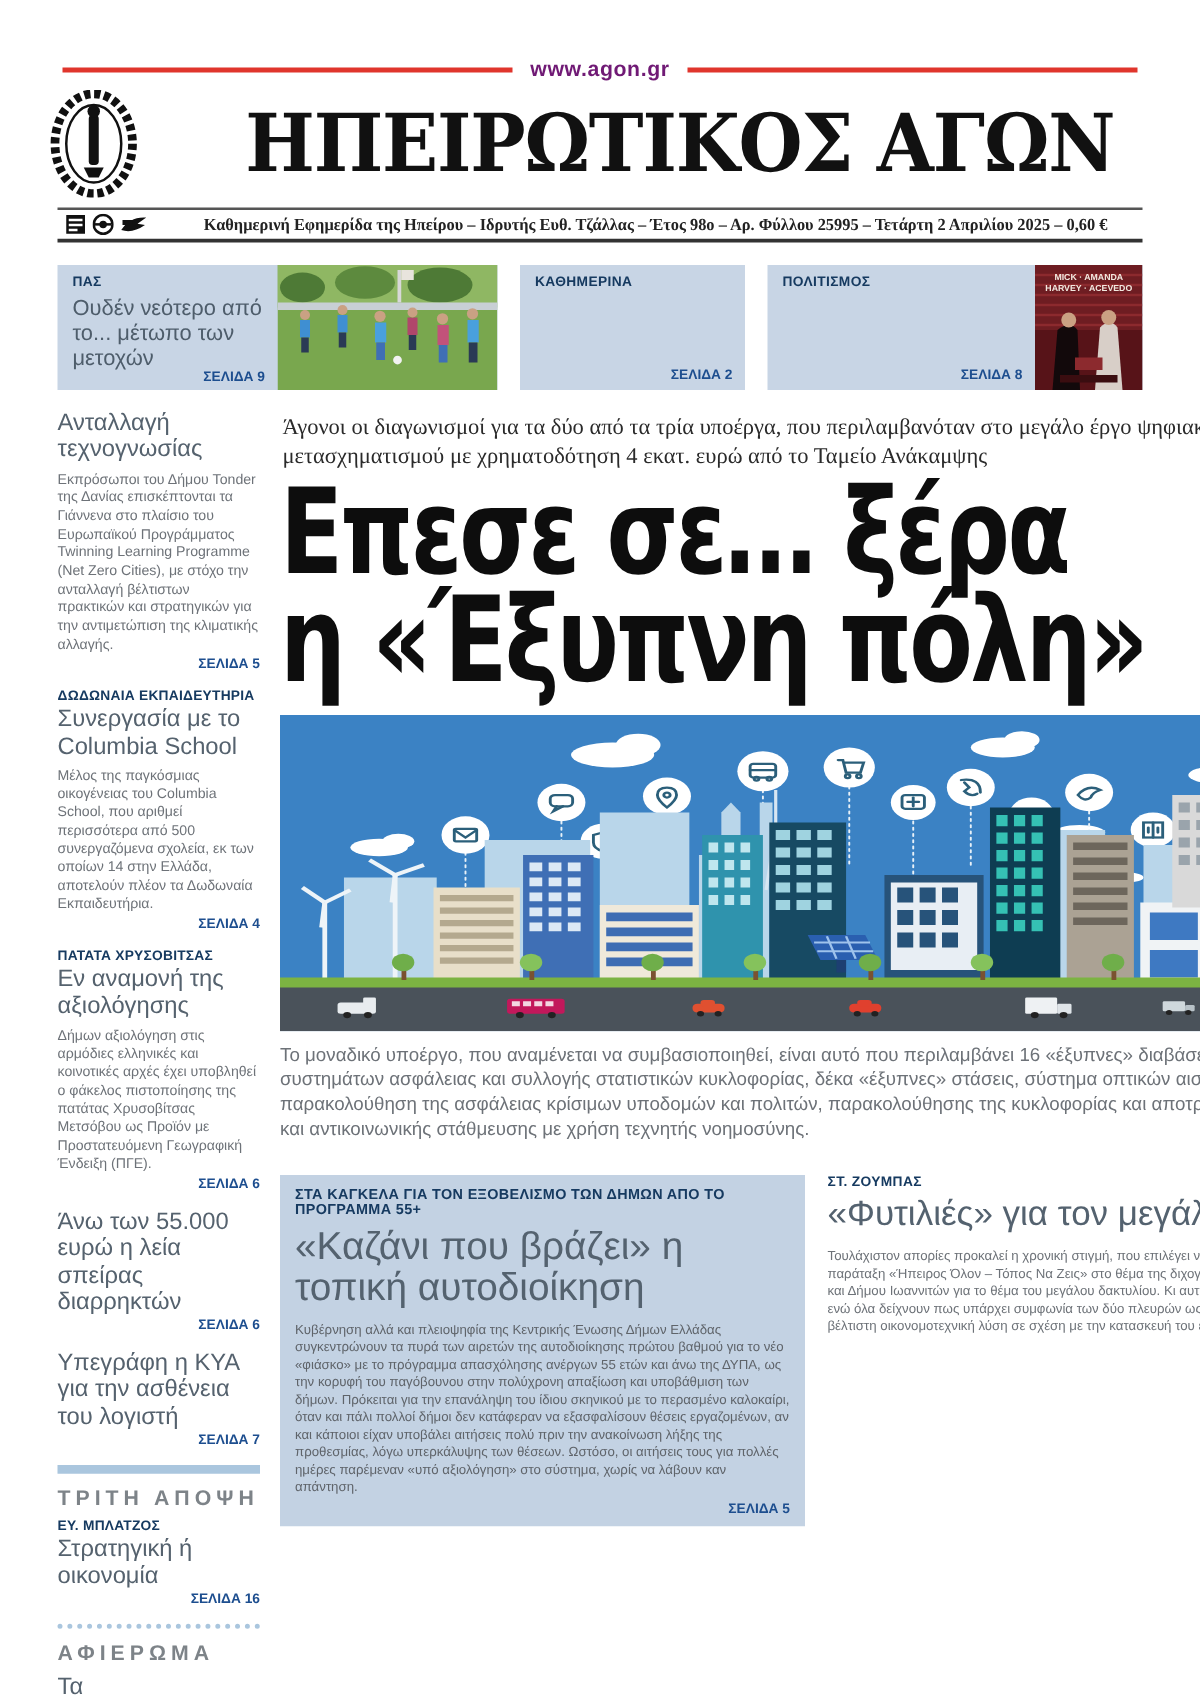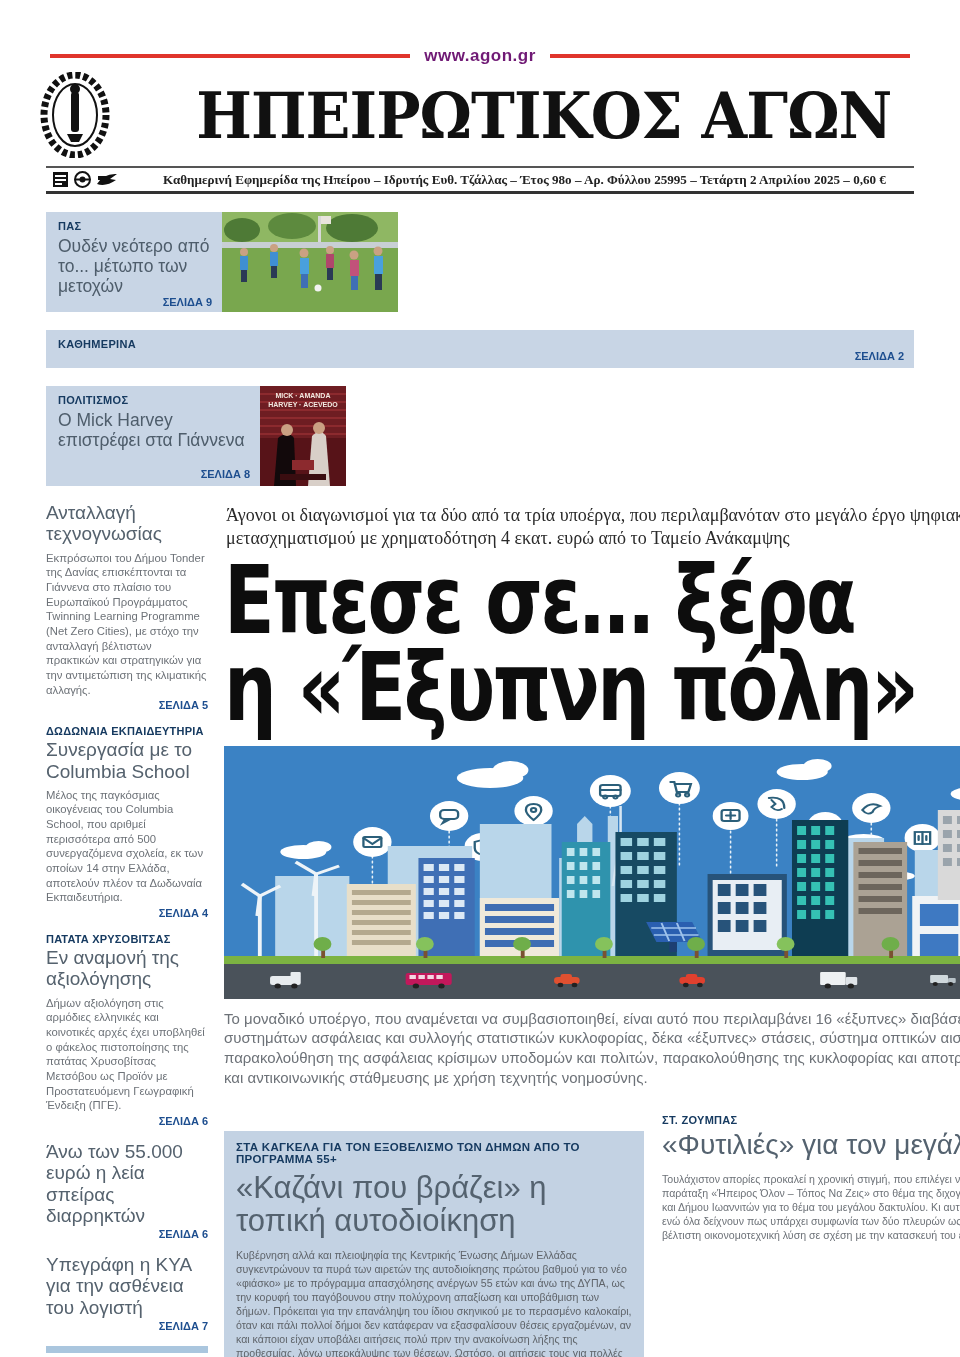--- a/index.html
+++ b/index.html
@@ -20,21 +20,21 @@
     font-family:"DejaVu Serif", serif; font-weight:bold; color:#111;
     font-size:64px; letter-spacing:-1px; transform:scaleX(.92); transform-origin:center;
     white-space:nowrap;
   }
   .dateline-wrap { border-top:2px solid #555; border-bottom:3px solid #333; padding:3px 6px; margin:2px 8px 0 8px;
     display:flex; align-items:center; gap:10px;justify-content:space-between; }
   .dateline-logos { display:flex; gap:5px; align-items:center; }
   .dateline-text { font-size:13.5px; color:#222; font-family:"Liberation Serif", serif; font-weight:bold; transform:scaleX(.97); transform-origin:left; white-space:nowrap; }
 
   
-  .teasers { display:flex; gap:18px; margin:18px 8px 16px 8px;flex-direction:column; }
+  .teasers { display:flex; gap:18px; margin:18px 8px 16px 8px; }
   .teaser { background:#c8d5e5; display:flex; height:100px; overflow:hidden; }
   .teaser-text { padding:8px 10px 6px 12px; display:flex; flex-direction:column; flex:1; }
   .kicker { font-size:11px; font-weight:bold; color:#163a60; letter-spacing:.3px; }
   .teaser-title { font-size:17.5px; color:#4e5d6b; line-height:1.15; margin-top:4px; }
   .pageref { font-size:11px; font-weight:bold; color:#1d4e8f; text-align:right; margin-top:auto; }
   .teaser-photo { width:176px; flex:none; }
   .teaser-poster { width:86px; flex:none; }
   .t1 { width:352px; flex:none; }
   .t2 { flex:1; }
   .t3 { width:300px; flex:none; }
@@ -55,21 +55,21 @@
   
   .standfirst { font-family:"Liberation Serif", serif; font-size:18px; color:#2a2a2a; line-height:1.3; margin:2px 0 6px 2px; }
   .headline { color:#0d0d0d; font-weight:bold; line-height:.92; margin:6px 0 14px 0; }
   .headline .hl-line { display:block; font-size:95px; transform:scaleX(.78); transform-origin:left center; letter-spacing:-3px; white-space:nowrap; font-family:"DejaVu Sans", sans-serif; }
   .illustration { width:100%; height:253px; display:block; }
   .illu-wrap { position:relative; }
   .lead { font-size:15px; color:#6d7278; line-height:1.32; margin-top:10px; }
   .lead-page { font-size:12px; font-weight:bold; color:#1d4e8f; text-align:right; margin:2px 0 10px 0; }
 
   .bottom-grid { display:grid; grid-template-columns:420px 1fr; column-gap:18px; margin-top:6px; }
-  .bluebox { background:#c3d2e3; padding:10px 12px 8px 12px;margin-top:17px; }
+  .bluebox { background:#c3d2e3; padding:10px 12px 8px 12px; }
   .bluebox .kicker { font-size:11.5px; }
   .big-title { font-size:31px; color:#54626f; line-height:1.08; margin:6px 0 10px 0; font-weight:normal; }
   .box-body { font-size:10.6px; color:#5f646a; line-height:1.33; }
   .box-page { font-size:11px; font-weight:bold; color:#1d4e8f; text-align:right; margin-top:4px; }
   .rcol .big-title { font-size:28px; margin:4px 0 12px 0; }
   .rcol .box-body { color:#6d7278; }
 </style>
 </head>
 <body>
 
@@ -157,21 +157,20 @@
     <div class="teaser t2">
       <div class="teaser-text">
         <div class="kicker">ΚΑΘΗΜΕΡΙΝΑ</div>
         <div class="pageref">ΣΕΛΙΔΑ 2</div>
       </div>
     </div>
 
     <div class="teaser t3">
       <div class="teaser-text">
         <div class="kicker">ΠΟΛΙΤΙΣΜΟΣ</div>
-        <div class="teaser-title">Ο Mick Harvey επιστρέφει στα Γιάννενα</div>
         <div class="pageref">ΣΕΛΙΔΑ 8</div>
       </div>
       <svg class="teaser-poster" viewBox="0 0 86 100" preserveAspectRatio="none">
         <rect width="86" height="100" fill="#401317"></rect>
         <rect x="0" y="0" width="86" height="100" fill="#6e1d22"></rect>
         <g stroke="#8c2a2e" stroke-width="2">
           <line x1="0" y1="8" x2="86" y2="8"></line>
             <line x1="0" y1="16" x2="86" y2="16"></line>
             <line x1="0" y1="24" x2="86" y2="24"></line>
           <line x1="0" y1="32" x2="86" y2="32"></line>

